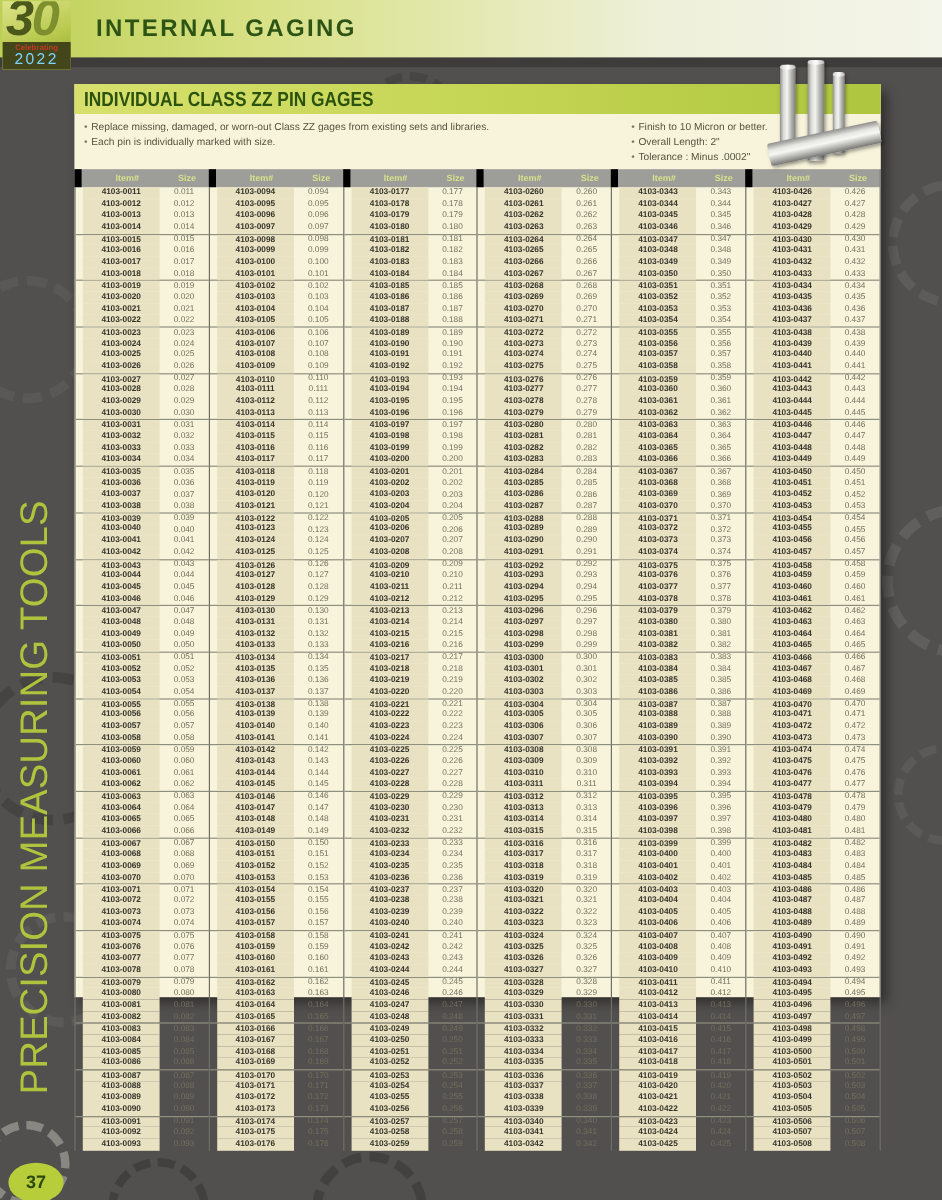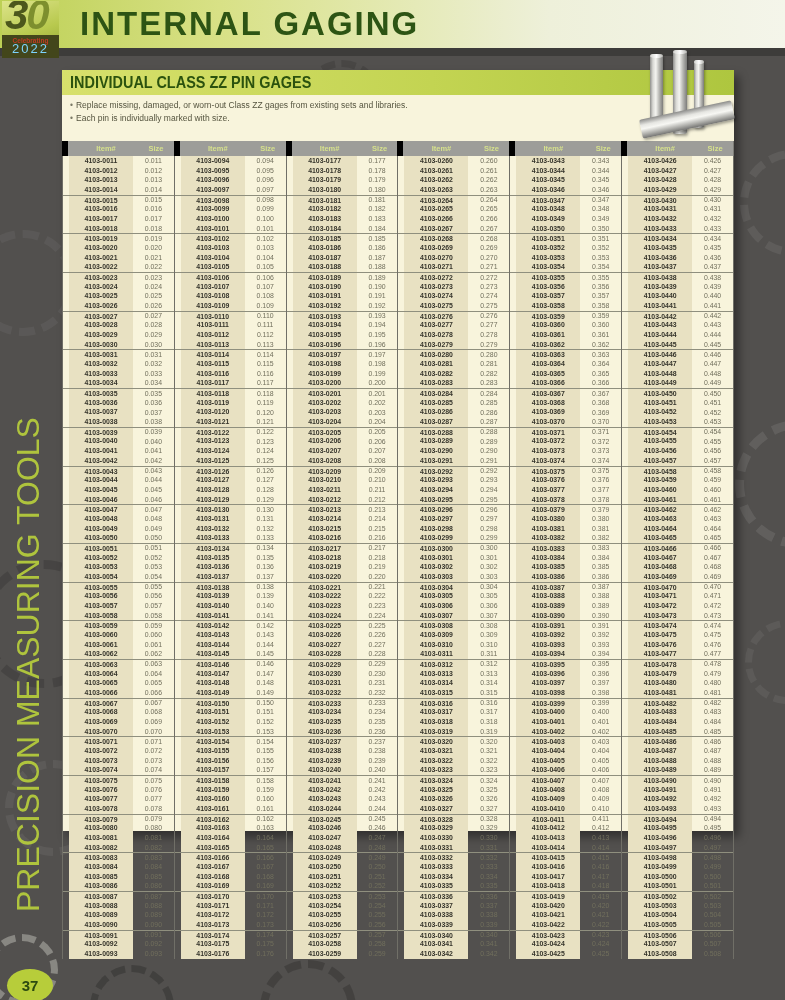--- a/index.html
+++ b/index.html
@@ -6,21 +6,21 @@
   .page{position:relative;width:785px;height:1000px;overflow:hidden;
         background:#52504e;font-family:"Liberation Sans",sans-serif;}
 
   
   .gear{position:absolute;border-radius:50%;border-style:dashed;pointer-events:none;}
 
   
   .topband{position:absolute;left:0;top:0;width:785px;height:48px;
            background:linear-gradient(90deg,#bdd055 0%,#d8e186 28%,#eef0da 70%,#f4f5ea 100%);}
   .topband-under{position:absolute;left:0;top:48px;width:785px;height:8px;background:#3d3c3a;}
-  .main-title{position:absolute;left:80px;top:0;line-height:48px;font-size:33px;font-weight:bold;
+  .main-title{position:absolute;left:80px;top:0;line-height:48px;font-size:20px;font-weight:bold;
               letter-spacing:2px;color:#2d5414;white-space:nowrap;}
 
   
   .logo{position:absolute;left:2px;top:1px;width:57px;height:57px;overflow:hidden;
         background:linear-gradient(160deg,#dde48a 0%,#b8c94e 55%,#8fa332 100%);}
   .logo-30{position:absolute;left:3px;top:-10px;font-size:42px;font-weight:900;font-style:italic;letter-spacing:-2px;}
   .logo-30 .d3{color:#4c571c;} .logo-30 .d0{color:#7d8f2e;}
   .logo-bottom{position:absolute;left:0;right:0;bottom:0;height:23px;background:#43461b;text-align:center;}
   .logo-cel{display:block;font-size:6.5px;color:#c03a24;font-weight:bold;margin-top:2px;}
   .logo-year{display:block;font-size:13px;color:#7dd3fc;font-weight:400;letter-spacing:2px;line-height:10px;}
@@ -113,20 +113,25 @@
 
   <div class="panel">
     <div class="section-bar">
       <span class="section-title">INDIVIDUAL CLASS ZZ PIN GAGES</span>
     </div>
     <div class="bullets">
       <ul class="blist blist-left">
         <li><span class="bullet-dot">•</span><span>Replace missing, damaged, or worn-out Class ZZ gages from existing sets and libraries.</span></li>
         <li><span class="bullet-dot">•</span><span>Each pin is individually marked with size.</span></li>
       </ul>
+      <ul class="blist blist-right">
+        <li><span class="bullet-dot">•</span><span>Finish to 10 Micron or better.</span></li>
+        <li><span class="bullet-dot">•</span><span>Overall Length: 2"</span></li>
+        <li><span class="bullet-dot">•</span><span>Tolerance : Minus .0002"</span></li>
+      </ul>
     </div>
     <div class="thead">
         <div class="thcol">
           <span class="th-item">Item#</span>
           <span class="th-size">Size</span>
         </div>
         <div class="thcol">
           <span class="th-item">Item#</span>
           <span class="th-size">Size</span>
         </div>

